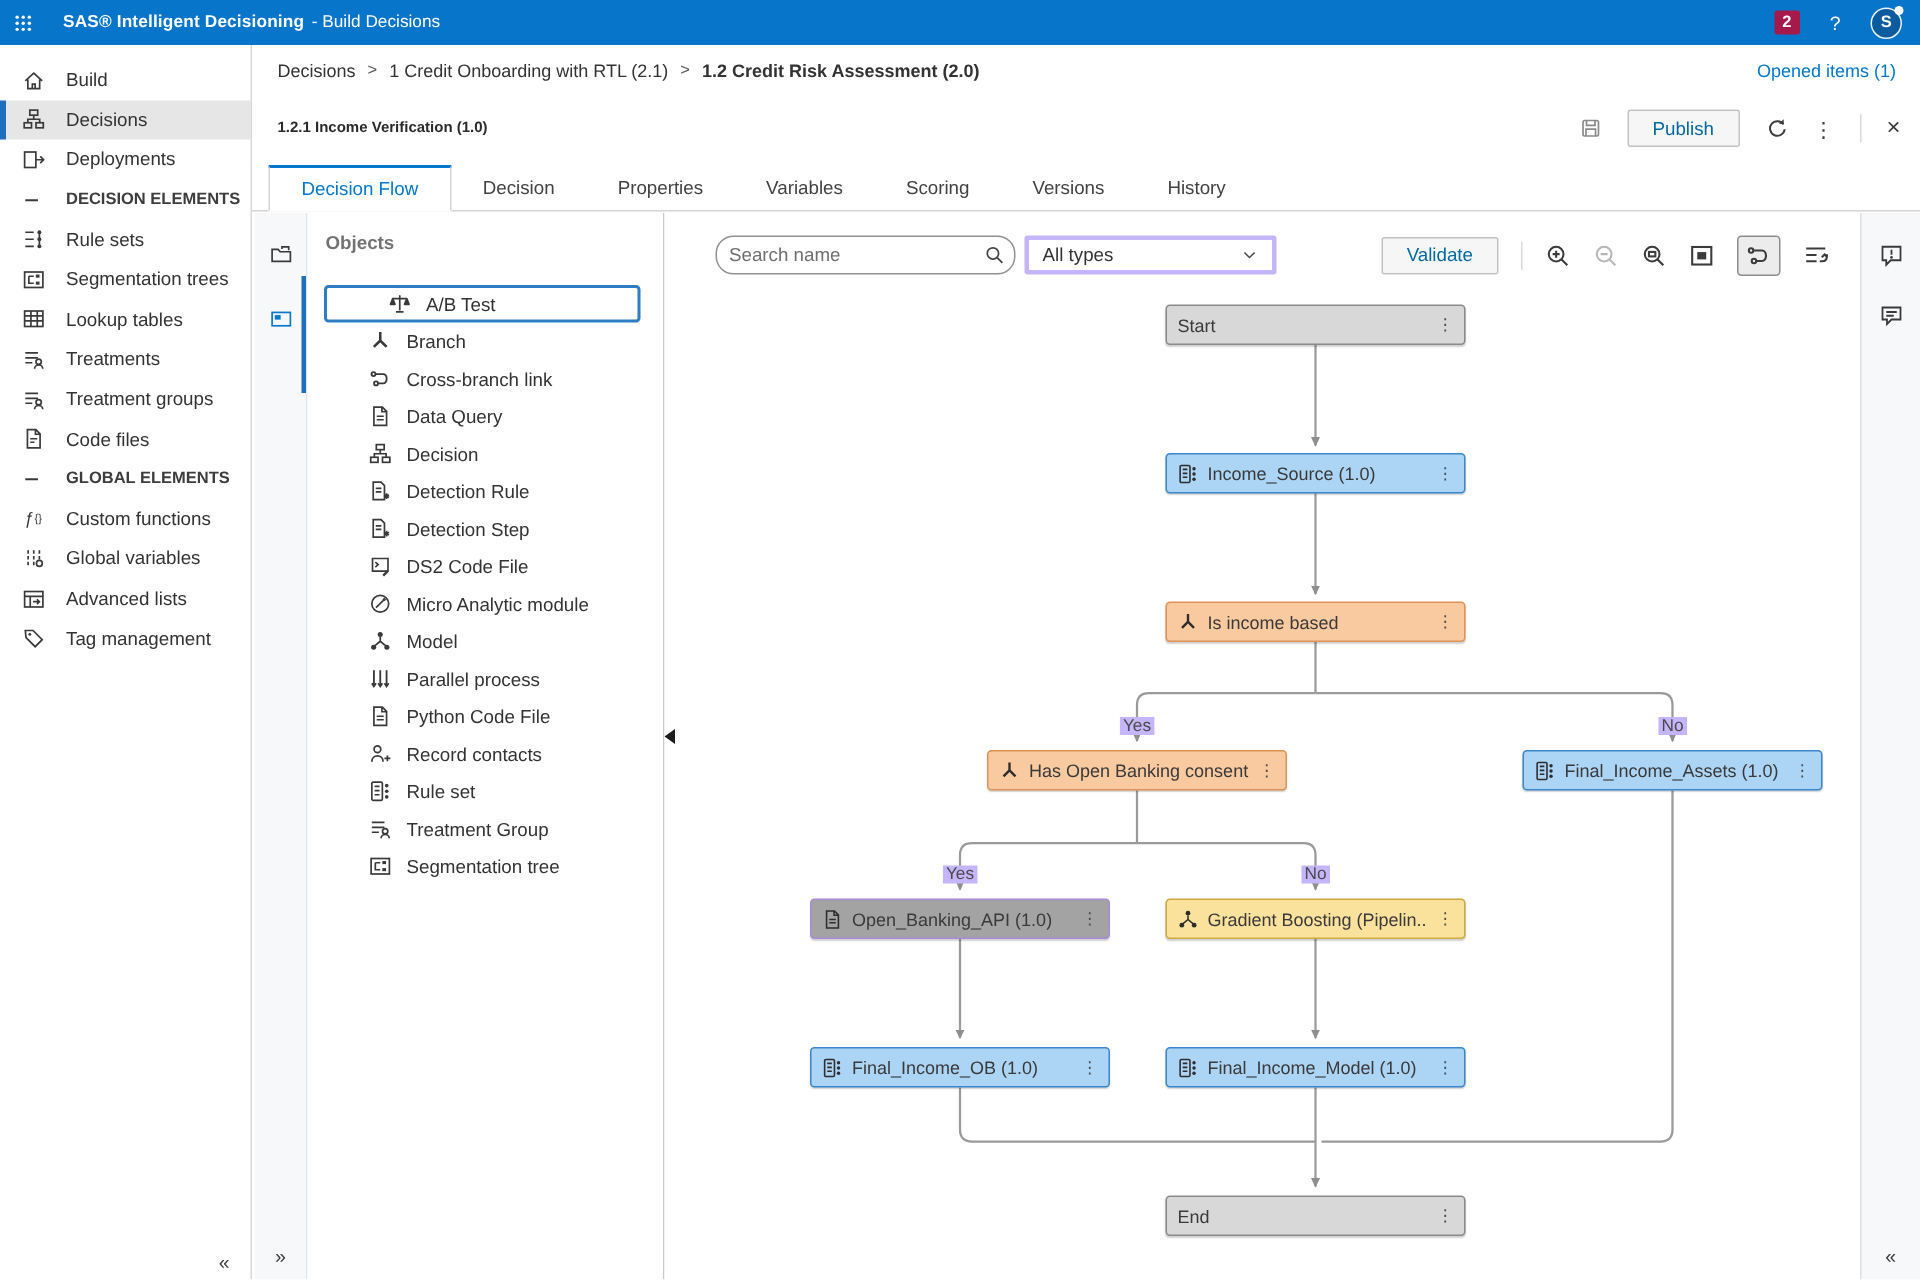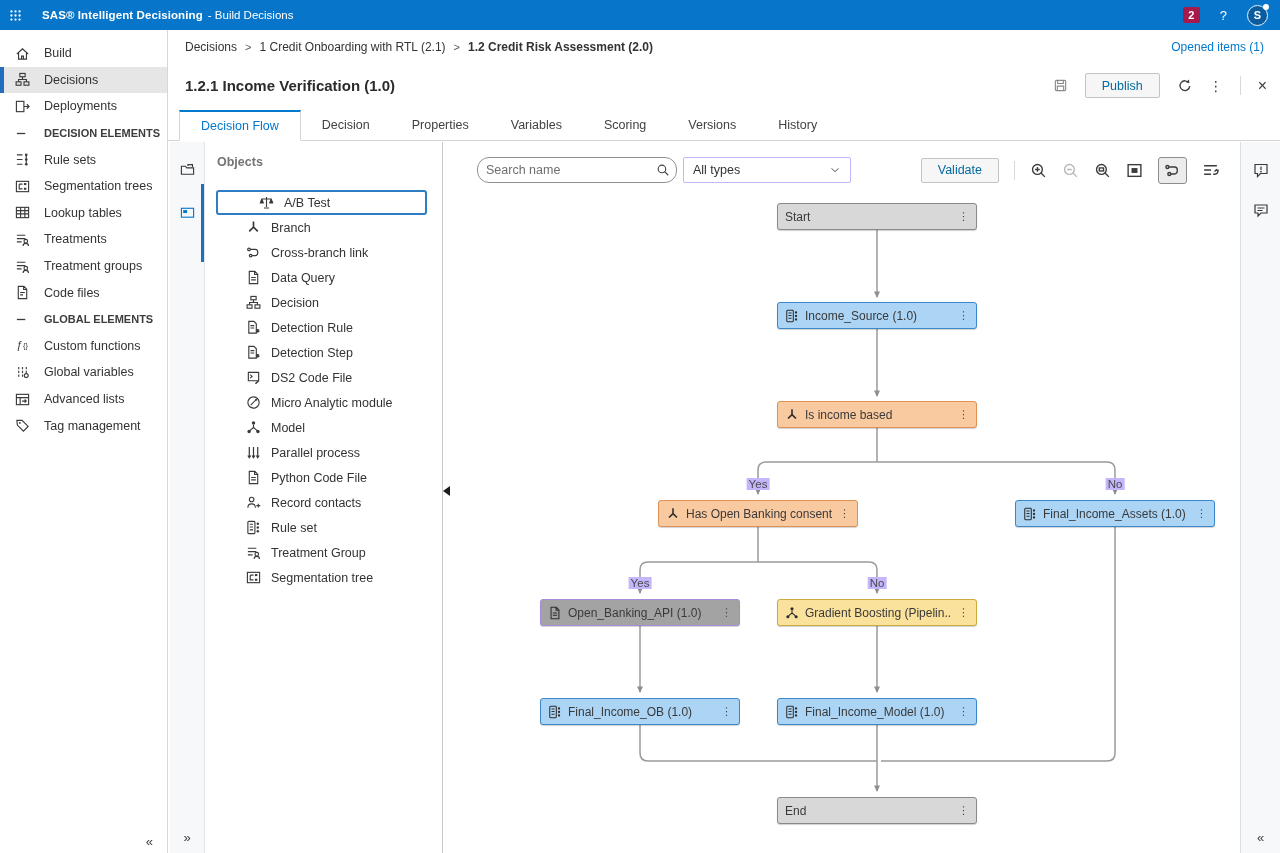--- a/index.html
+++ b/index.html
@@ -28,21 +28,21 @@
   .sb-section{height:26.6px;display:flex;align-items:center;padding-left:15px;gap:14px;font-weight:bold;font-size:11px;color:#3d3d3d}
   .sb-collapse{position:absolute;bottom:4px;right:14px;font-size:13px;color:#3d3d3d;cursor:pointer}
 
   
   .main{position:absolute;left:168px;top:30px;width:1112px;height:823px}
   .crumb-row{height:34px;display:flex;align-items:center;padding-left:17px;font-size:12px}
   .crumb-sep{margin:0 8px;color:#595959;font-size:11px}
   .crumb-last{font-weight:bold}
   .opened-link{margin-left:auto;margin-right:16px;color:#0378cd;cursor:pointer}
   .title-row{height:43px;display:flex;align-items:center;padding-left:17px}
-  .page-title{font-size:15px;font-weight:bold;color:#2b2b2b}
+  .page-title{font-size:10px;font-weight:bold;color:#2b2b2b}
   .title-actions{margin-left:auto;display:flex;align-items:center;gap:17px;margin-right:13px}
   .title-actions .ic{color:#8a8a8a;cursor:pointer}
   .btn{height:25px;padding:0 16px;background:#f6f6f6;border:1px solid #c3c3c3;border-radius:2px;font-size:12.5px;color:#0369a1;font-family:Liberation Sans, sans-serif;cursor:pointer}
   .kebab{font-size:14px;color:#3c3c3c;cursor:pointer;line-height:1}
   .vdiv{width:1px;height:19px;background:#d9d9d9}
   .close-x{font-size:16px;color:#3c3c3c;cursor:pointer;line-height:1}
 
   .tabs-row{height:34px;display:flex;align-items:flex-end;padding-left:11px;border-bottom:1px solid #d5d5d5}
   .tab{height:31px;display:flex;align-items:center;padding:0 21px;color:#424242;cursor:pointer}
   .tab.active{color:#0378cd;background:#fff;border:1px solid #d5d5d5;border-top:2px solid #0378cd;border-bottom:1px solid #fff;margin-bottom:-1px}
@@ -63,21 +63,21 @@
   .obj-item.sel{border:2px solid #2e7cc3;border-radius:3px;margin:0 15px 0 11px;background:#fff}
 
   
   .canvas{flex:1;position:relative;background:#fff;overflow:hidden}
   .collapse-handle{position:absolute;left:0;top:344px;width:0;height:0;border-top:5px solid transparent;border-bottom:5px solid transparent;border-right:7px solid #1c1c1c;cursor:pointer;z-index:6}
   .cv-toolbar{position:absolute;top:15px;left:0;right:0;height:27px;z-index:5}
   .search-box{position:absolute;left:34px;top:0;width:200px;height:26px;border:1px solid #8f9194;border-radius:12px;display:flex;align-items:center;background:#fff}
   .search-box input{border:0;outline:0;flex:1;padding:0 4px 0 8px;font-size:12.5px;font-family:inherit;color:#333;background:transparent}
   .search-box input::placeholder{color:#6f6f6f}
   .search-box .ic{margin-right:6px;color:#444;width:14px;height:14px;cursor:pointer}
-  .type-select{position:absolute;left:240px;top:0;width:168px;height:26px;border:1px solid #c4b5fd;border-radius:2px;display:flex;align-items:center;padding:0 9px;background:#fff;cursor:pointer}
+  .type-select{position:absolute;left:240px;top:0;width:168px;height:26px;border:3px solid #c4b5fd;border-radius:2px;display:flex;align-items:center;padding:0 9px;background:#fff;cursor:pointer}
   .type-select .ic{margin-left:auto;width:12px;height:12px;color:#444}
   .cv-actions{position:absolute;right:21px;top:0;height:26px;display:flex;align-items:center;gap:15px}
   .icon-btn{cursor:pointer;display:flex;align-items:center;justify-content:center}
   .icon-btn .ic{width:17px;height:17px;color:#3c3c3c}
   .icon-btn.disabled .ic{color:#b8b8b8}
   .icon-btn.selected{border:1px solid #8c8c8c;background:#ececec;border-radius:3px;padding:4px 5px}
 
   .edges{position:absolute;left:0;top:0;z-index:1}
   .edge-label{position:absolute;transform:translateX(-50%);font-size:11.5px;color:#4a4a4a;background:#c4b5fd;padding:0 2px;z-index:2}
 

